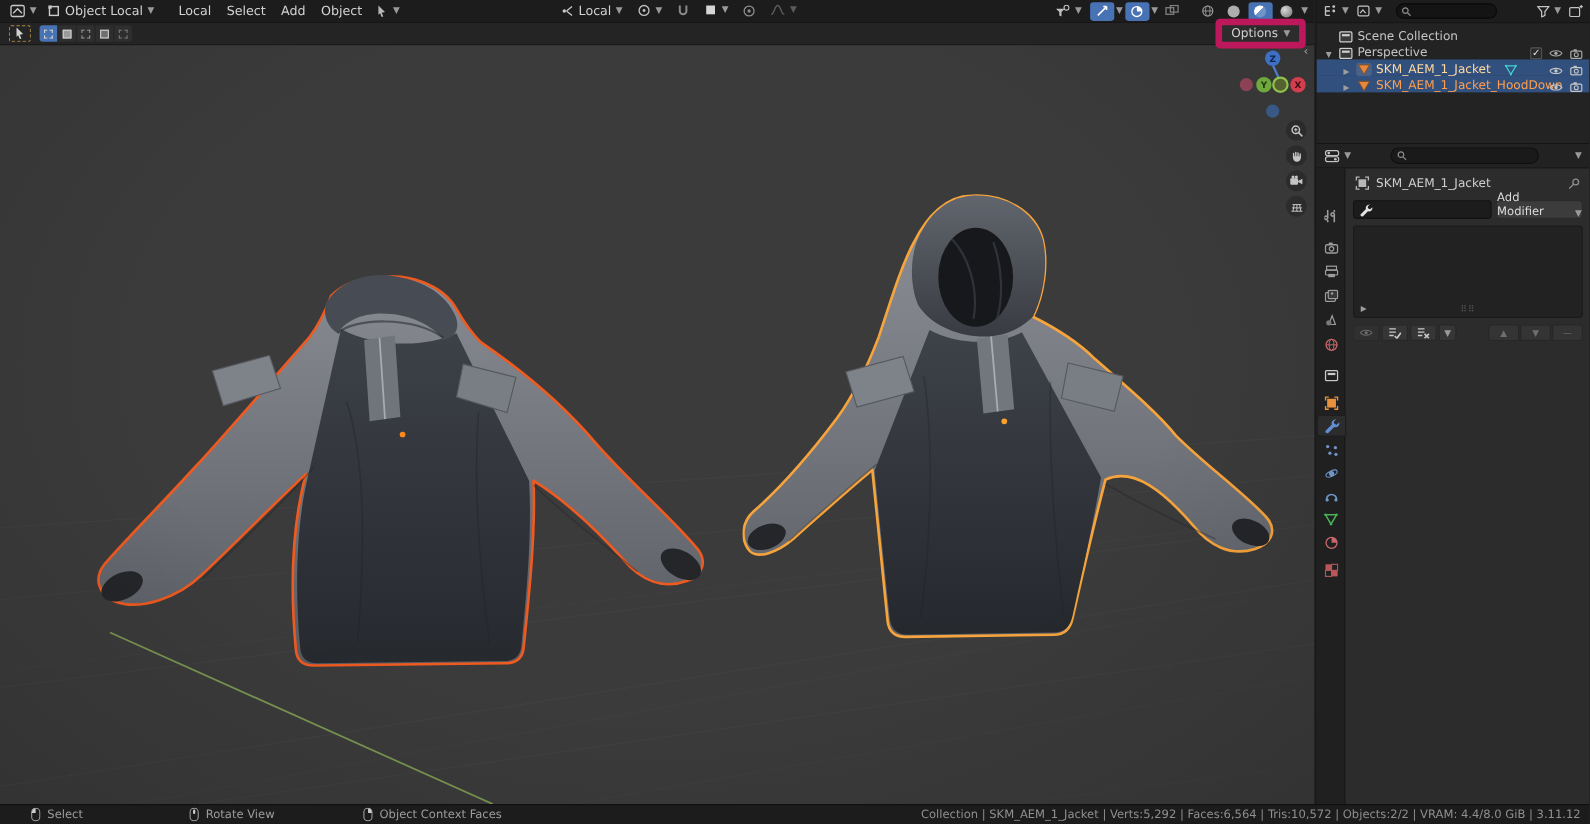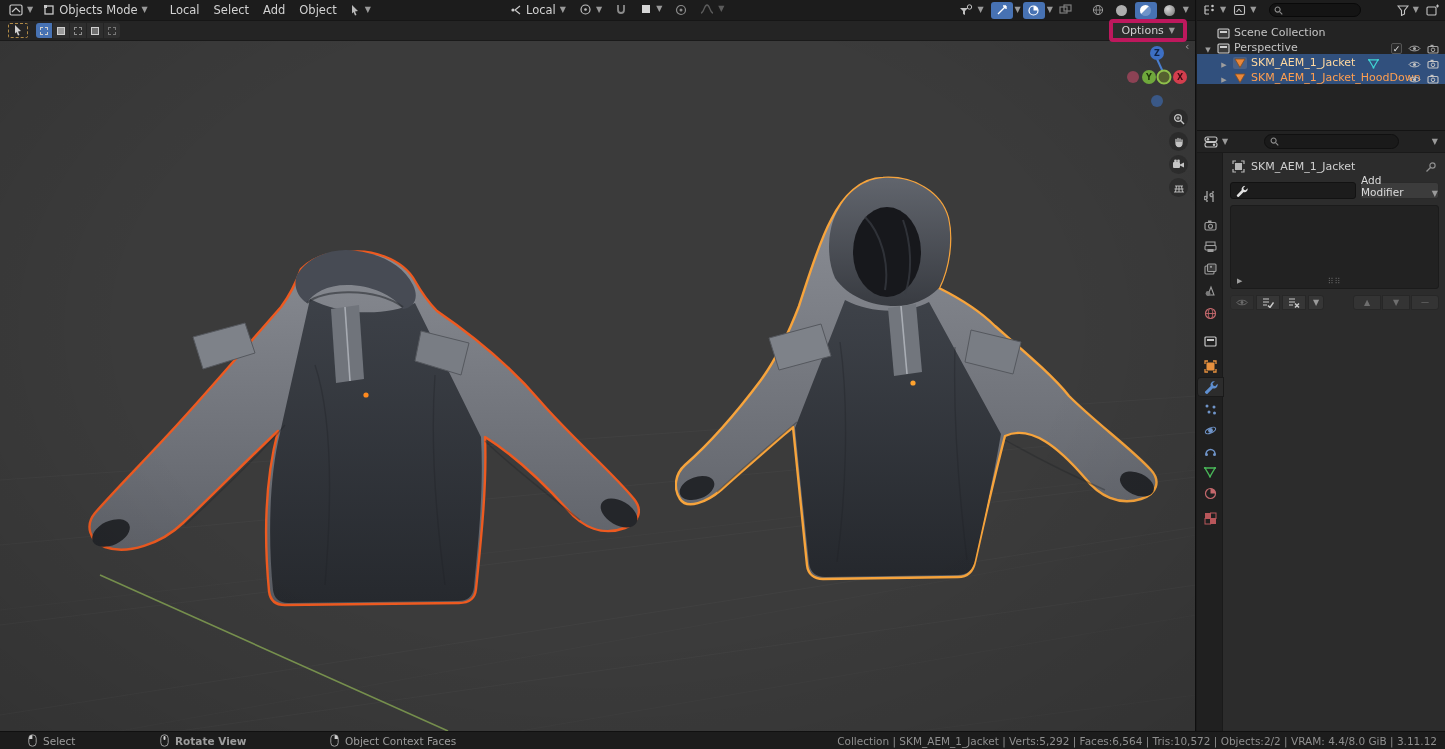--- a/index.html
+++ b/index.html
@@ -39,21 +39,21 @@
     border-bottom:1px solid #1a1a1a; }
   .tool-tweak { width:20px; height:15px; border:1px dashed #b08a46; border-radius:2px;
     display:flex; align-items:center; justify-content:center; margin-right:8px; }
   .selgrp { display:flex; gap:1px; }
   .selgrp .sbtn { width:16px; height:15px; background:#2e2e2e; display:flex;
     align-items:center; justify-content:center; }
   .selgrp .sbtn:first-child { border-radius:3px 0 0 3px; background:#4772b3; }
   .selgrp .sbtn:last-child { border-radius:0 3px 3px 0; }
   .miniSq { width:8px; height:8px; border:1px dashed #cfcfcf; }
   .miniSq.solid { border-style:solid; background:#9a9a9a; }
-  .options-btn { margin-left:auto; background:#2c2c2c; border:4px solid #be185d;
+  .options-btn { margin-left:auto; background:#2c2c2c; border:6px solid #be185d;
     border-radius:4px; color:#d0d0d0; font-size:11px; padding:1px 8px; display:flex;
     align-items:center; gap:5px; }
 
   
   .vp-overlay { position:absolute; left:10px; top:45px; color:#bfbfbf; font-size:11px;
     text-shadow:0 1px 2px rgba(0,0,0,.6); line-height:14px; }
   .vp-overlay .l2 { color:#ababab; }
 
   
   .nav-gizmo { position:absolute; left:1120px; top:42px; }
@@ -247,21 +247,21 @@
           <rect x="1" y="2" width="12" height="10" rx="1.5" fill="none" stroke="#c9c9c9" stroke-width="1.2"></rect>
           <path d="M3 9 L7 5 L11 9" fill="none" stroke="#c9c9c9" stroke-width="1.2"></path>
         </svg>
           <span class="chev">▼</span>
       </div>
       <div class="hbtn">
         <svg width="12" height="12" viewBox="0 0 12 12">
           <rect x="2" y="2" width="8" height="8" fill="none" stroke="#c9c9c9" stroke-width="1.3"></rect>
           <rect x="1" y="1" width="3" height="3" fill="#c9c9c9"></rect>
         </svg>
-        <span>Objects Mode</span>
+        <span>Object Local</span>
         <span class="chev">▼</span>
       </div>
       <div class="sep"></div>
       <div class="menu-item">Local</div>
       <div class="menu-item">Select</div>
       <div class="menu-item">Add</div>
       <div class="menu-item">Object</div>
       <div class="hbtn">
         <svg width="12" height="12" viewBox="0 0 12 12">
           <path d="M3 1 L9 7 L6 7.5 L7.5 11 L6 11.5 L4.5 8 L3 9.5 Z" fill="#b8b8b8"></path>
@@ -734,21 +734,21 @@
   </div>
 
   <div class="statusbar">
     <div class="sb-item" style="left:28px;">
       <svg width="9" height="13" viewBox="0 0 9 13">
         <rect x="0.8" y="0.8" width="7.4" height="11.4" rx="3.5" fill="none" stroke="#9d9d9d" stroke-width="1"></rect>
         <path d="M1 5 a3.4 4 0 0 1 3.4-4 V5 Z" fill="#cfcfcf"></path>
       </svg>
       <span>Select</span>
     </div>
-    <div class="sb-item" style="left:160px;font-weight:bold;">
+    <div class="sb-item" style="left:172px;">
       <svg width="9" height="13" viewBox="0 0 9 13">
         <rect x="0.8" y="0.8" width="7.4" height="11.4" rx="3.5" fill="none" stroke="#9d9d9d" stroke-width="1"></rect>
         <rect x="3.5" y="2" width="2" height="4" rx="1" fill="#cfcfcf"></rect>
       </svg>
       <span>Rotate View</span>
     </div>
     <div class="sb-item" style="left:330px;">
       <svg width="9" height="13" viewBox="0 0 9 13">
         <rect x="0.8" y="0.8" width="7.4" height="11.4" rx="3.5" fill="none" stroke="#9d9d9d" stroke-width="1"></rect>
         <path d="M8 5 a3.4 4 0 0 0-3.4-4 V5 Z" fill="#cfcfcf"></path>

